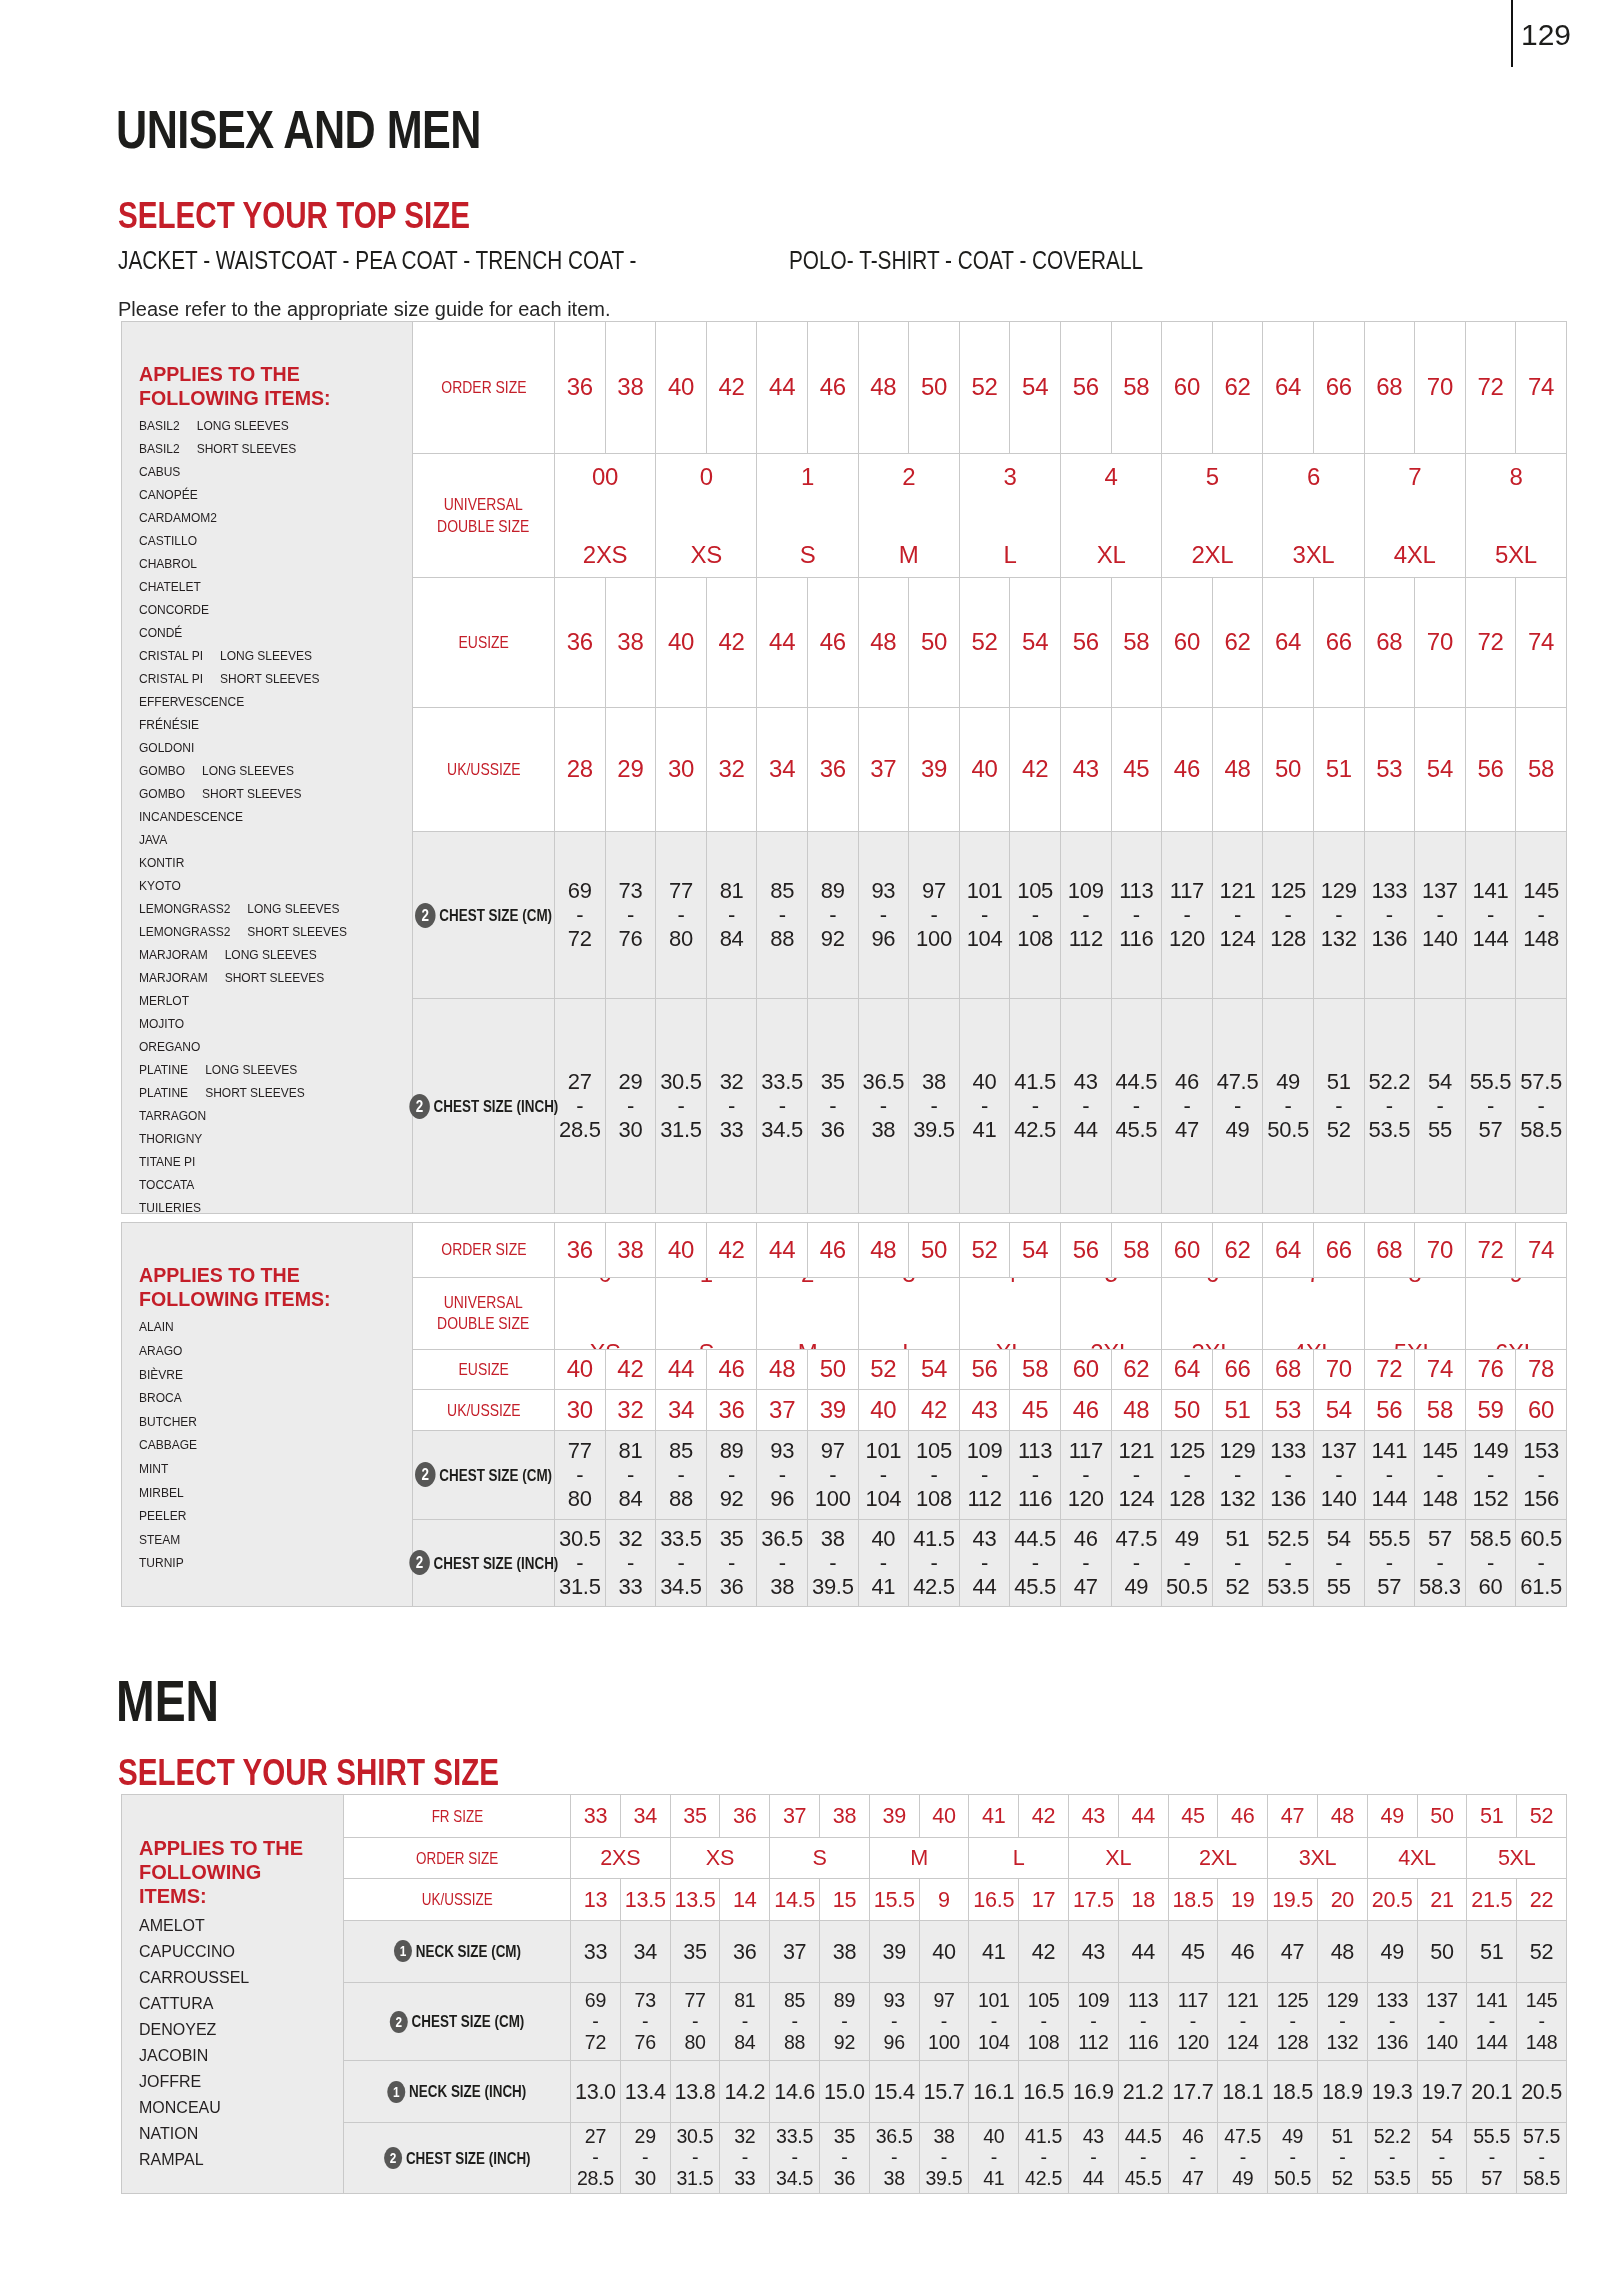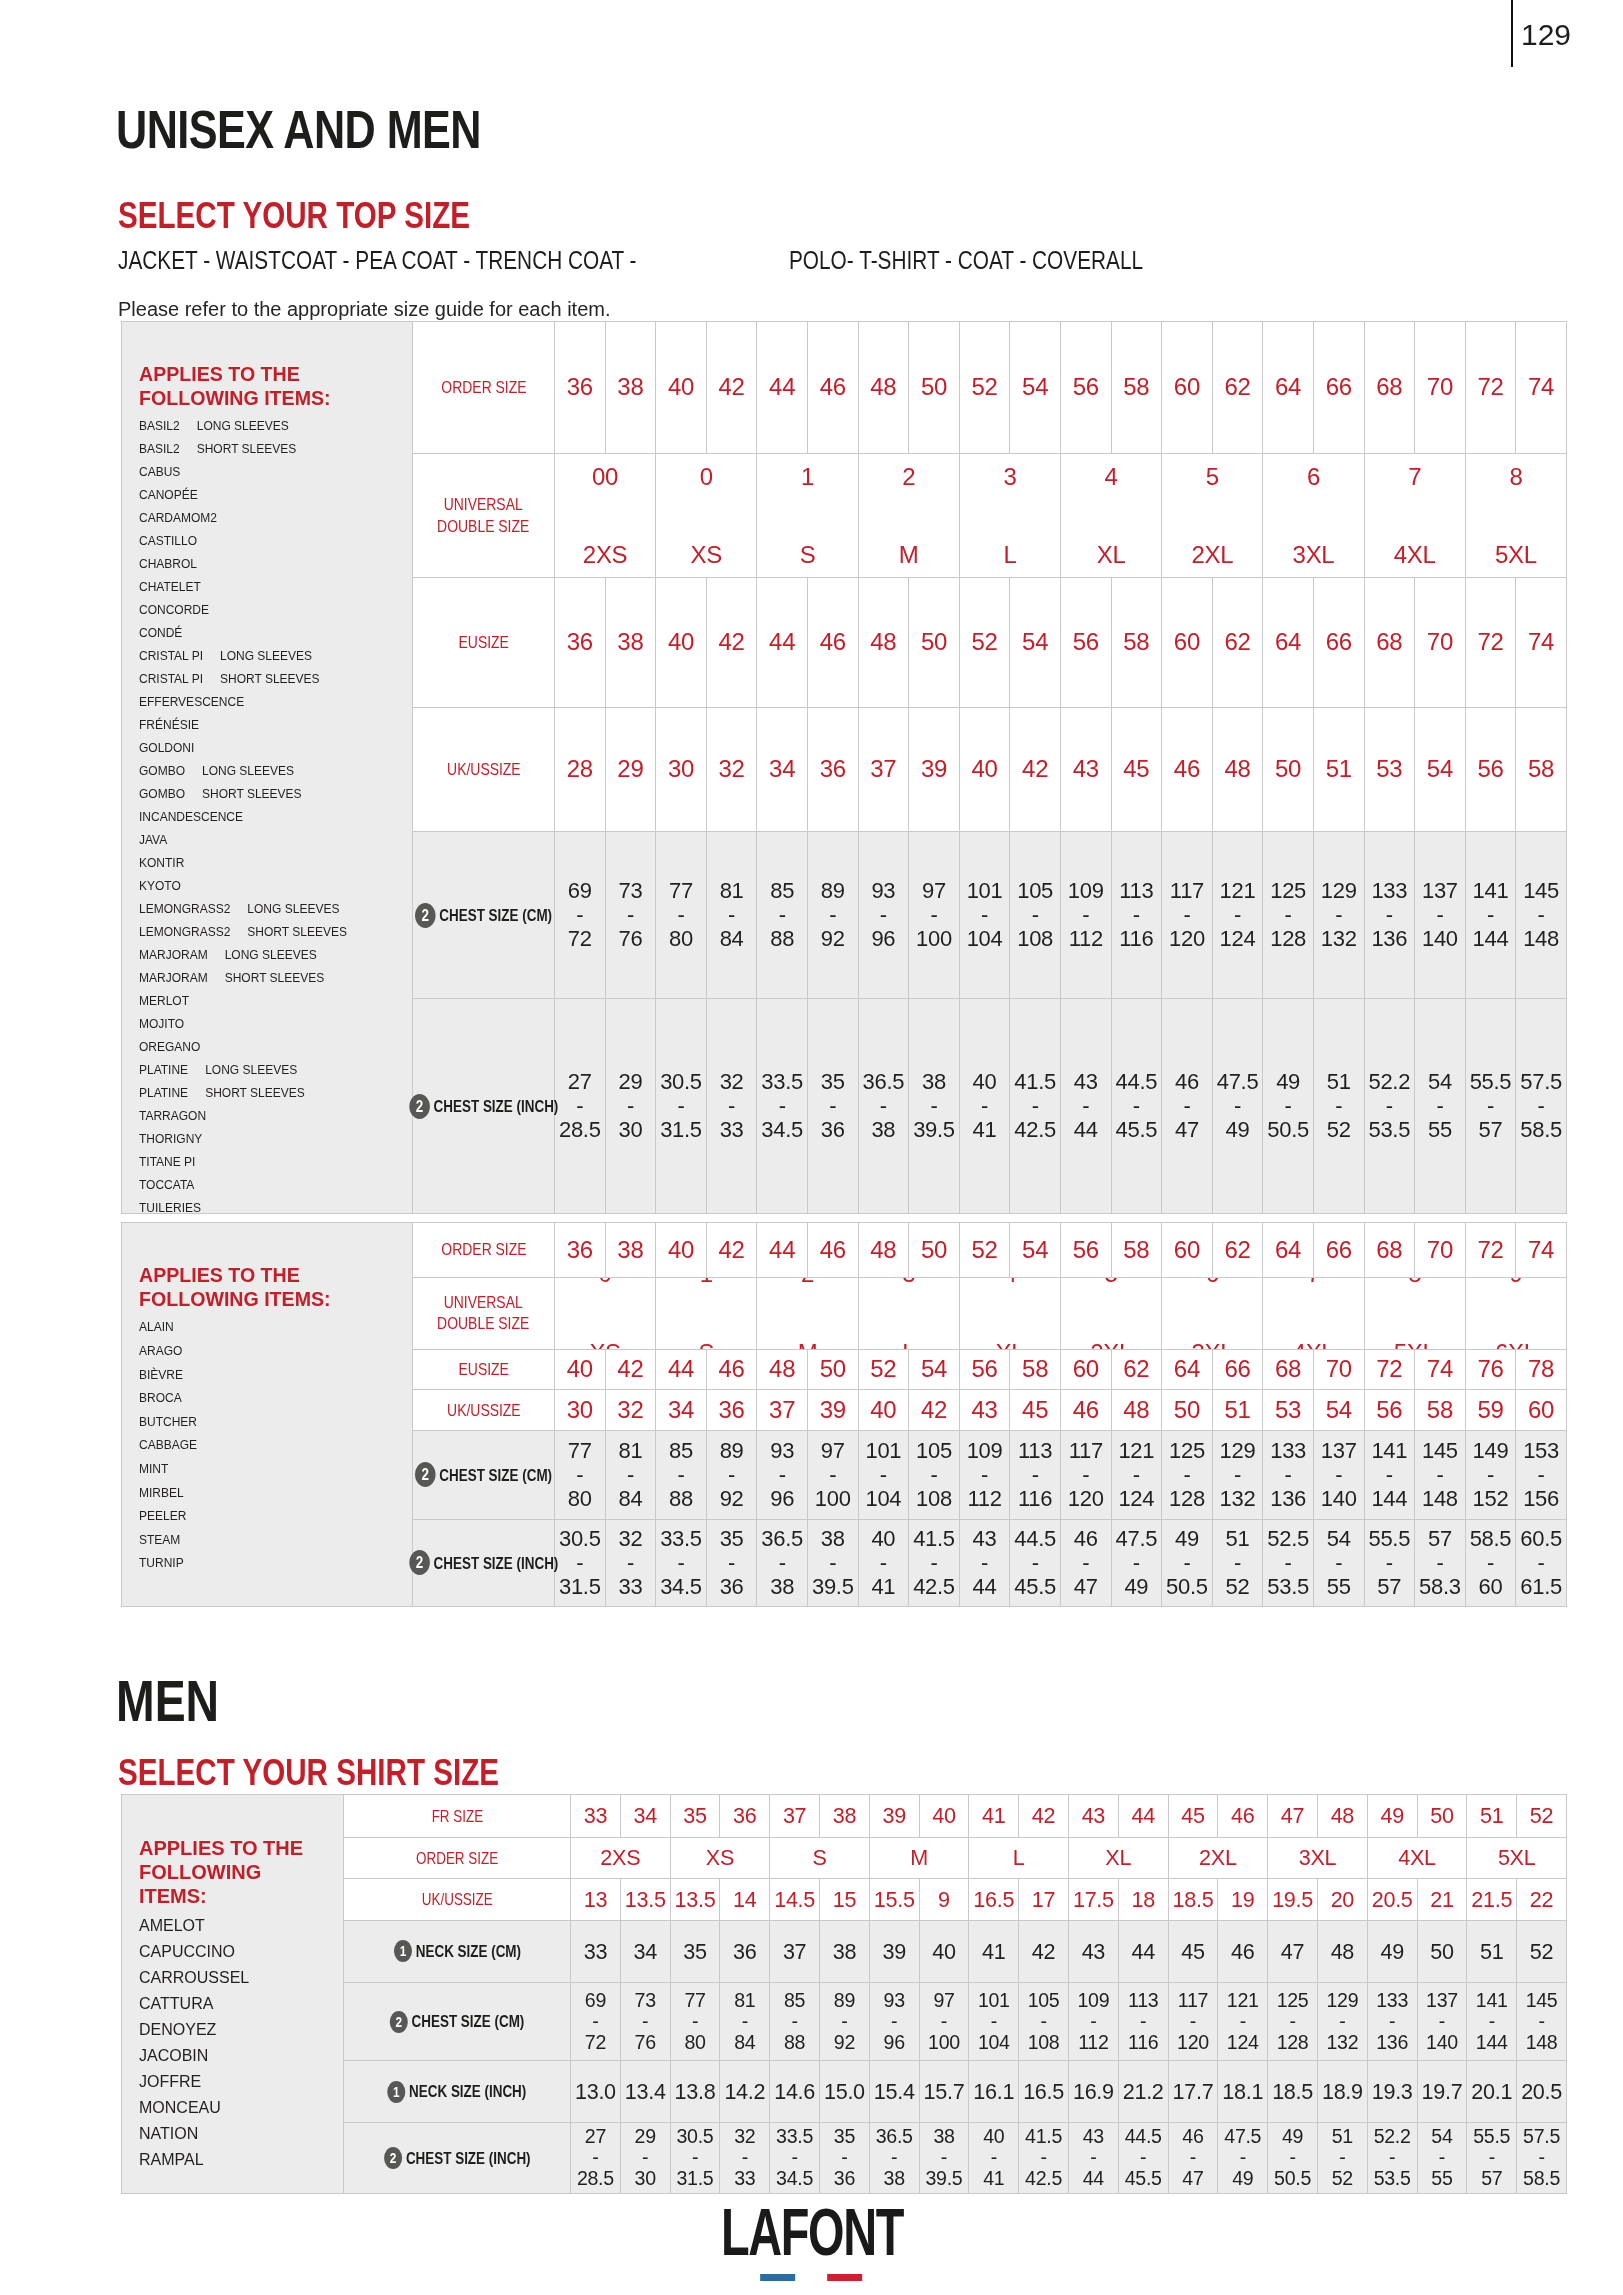--- a/index.html
+++ b/index.html
@@ -1646,21 +1646,14 @@
           </div>
           <div class="cell range">
             <span>57.5</span>
             <span>-</span>
             <span>58.5</span>
           </div>
         </div>
       </div>
   </div>
 
-  <div id="logo">
-    <div class="word">LAFONT</div>
-    <div class="bars">
-      <div class="bar blue" style="background: rgb(42, 108, 165);"></div>
-      <div class="bar red" style="background: rgb(207, 32, 48);"></div>
-    </div>
-  </div>
 </div>
 
 
 </body></html>

